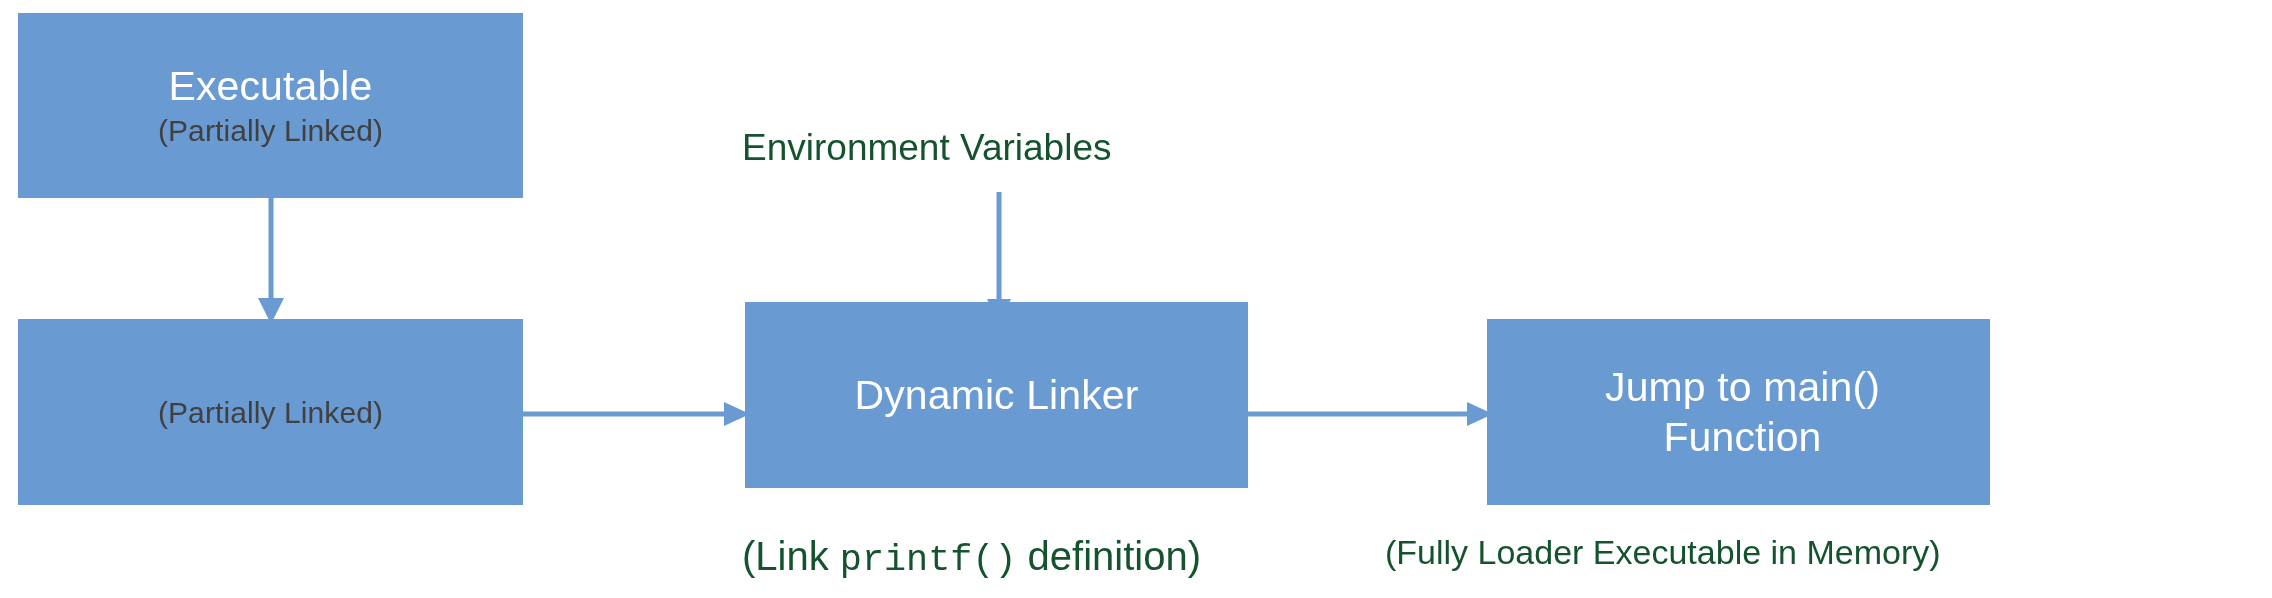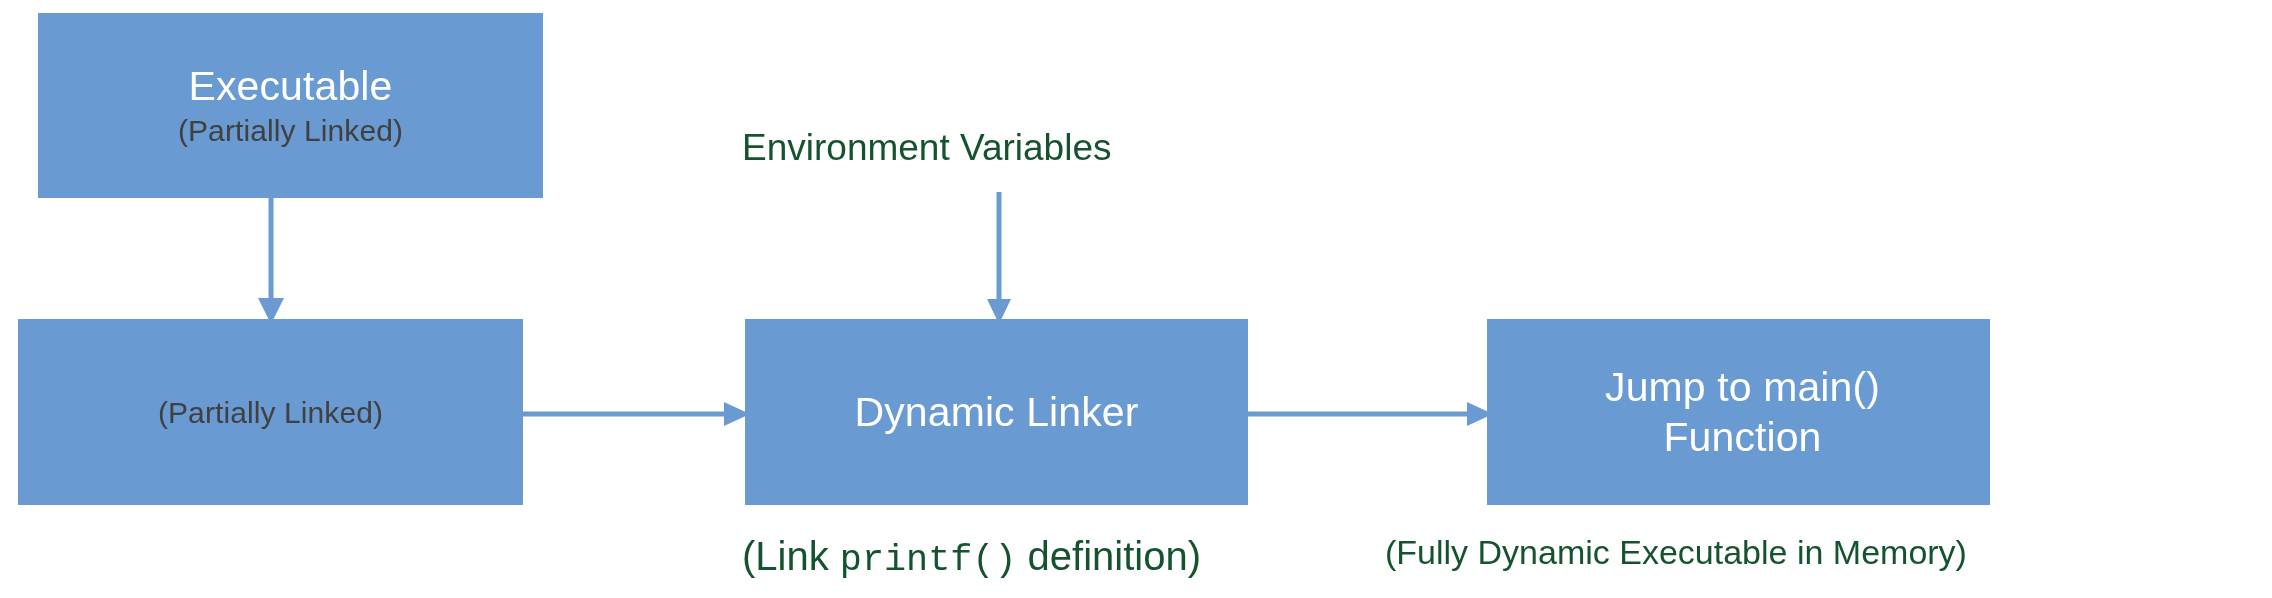--- a/index.html
+++ b/index.html
@@ -43,23 +43,23 @@
     line-height: 1.2;
     white-space: nowrap;
     letter-spacing: 0.1px;
     margin-top: 2px;
   }
   .node-title.second-line {
     margin-top: 1px;
   }
 
   
-  #node-executable     { left: 18px;   top: 13px;  width: 505px; height: 185px; margin-left: 20px; }
+  #node-executable     { left: 18px;   top: 13px;  width: 505px; height: 185px; }
   #node-loader         { left: 18px;   top: 319px; width: 505px; height: 186px; }
-  #node-dynamic-linker { left: 745px;  top: 319px; width: 503px; height: 186px; }
+  #node-dynamic-linker { left: 745px;  top: 302px; width: 503px; height: 186px; }
   #node-jump-main      { left: 1487px; top: 319px; width: 503px; height: 186px; padding-left: 8px; }
 
   
   .label {
     position: absolute;
     color: #14532d;
     white-space: nowrap;
     line-height: 1.1;
   }
   #label-env-vars   { left: 742px;  top: 128px; font-size: 37px; }
@@ -102,21 +102,21 @@
     <div class="node-title">Jump to main()</div>
     <div class="node-title second-line">Function</div>
   </div>
 
   <div class="label" id="label-env-vars">Environment Variables</div>
 
   <div class="label" id="label-link-printf">
     <span>(Link </span><span class="mono">printf()</span><span> definition)</span>
   </div>
 
-  <div class="label" id="label-fully-linked">(Fully Dynamic Executable in Memory)</div>
+  <div class="label" id="label-fully-linked">(Fully Loader Executable in Memory)</div>
 
   <svg class="connector" id="arrow-exec-to-loader" viewBox="0 0 62 136">
     <line x1="31" y1="0" x2="31" y2="120" stroke="#6a9ad2" stroke-width="5"></line>
     <polygon points="31,134 18,108 44,108" fill="#6a9ad2"></polygon>
   </svg>
 
   <svg class="connector" id="arrow-env-to-linker" viewBox="0 0 62 134">
     <line x1="31" y1="0" x2="31" y2="118" stroke="#6a9ad2" stroke-width="5"></line>
     <polygon points="31,132 19,107 43,107" fill="#6a9ad2"></polygon>
   </svg>

